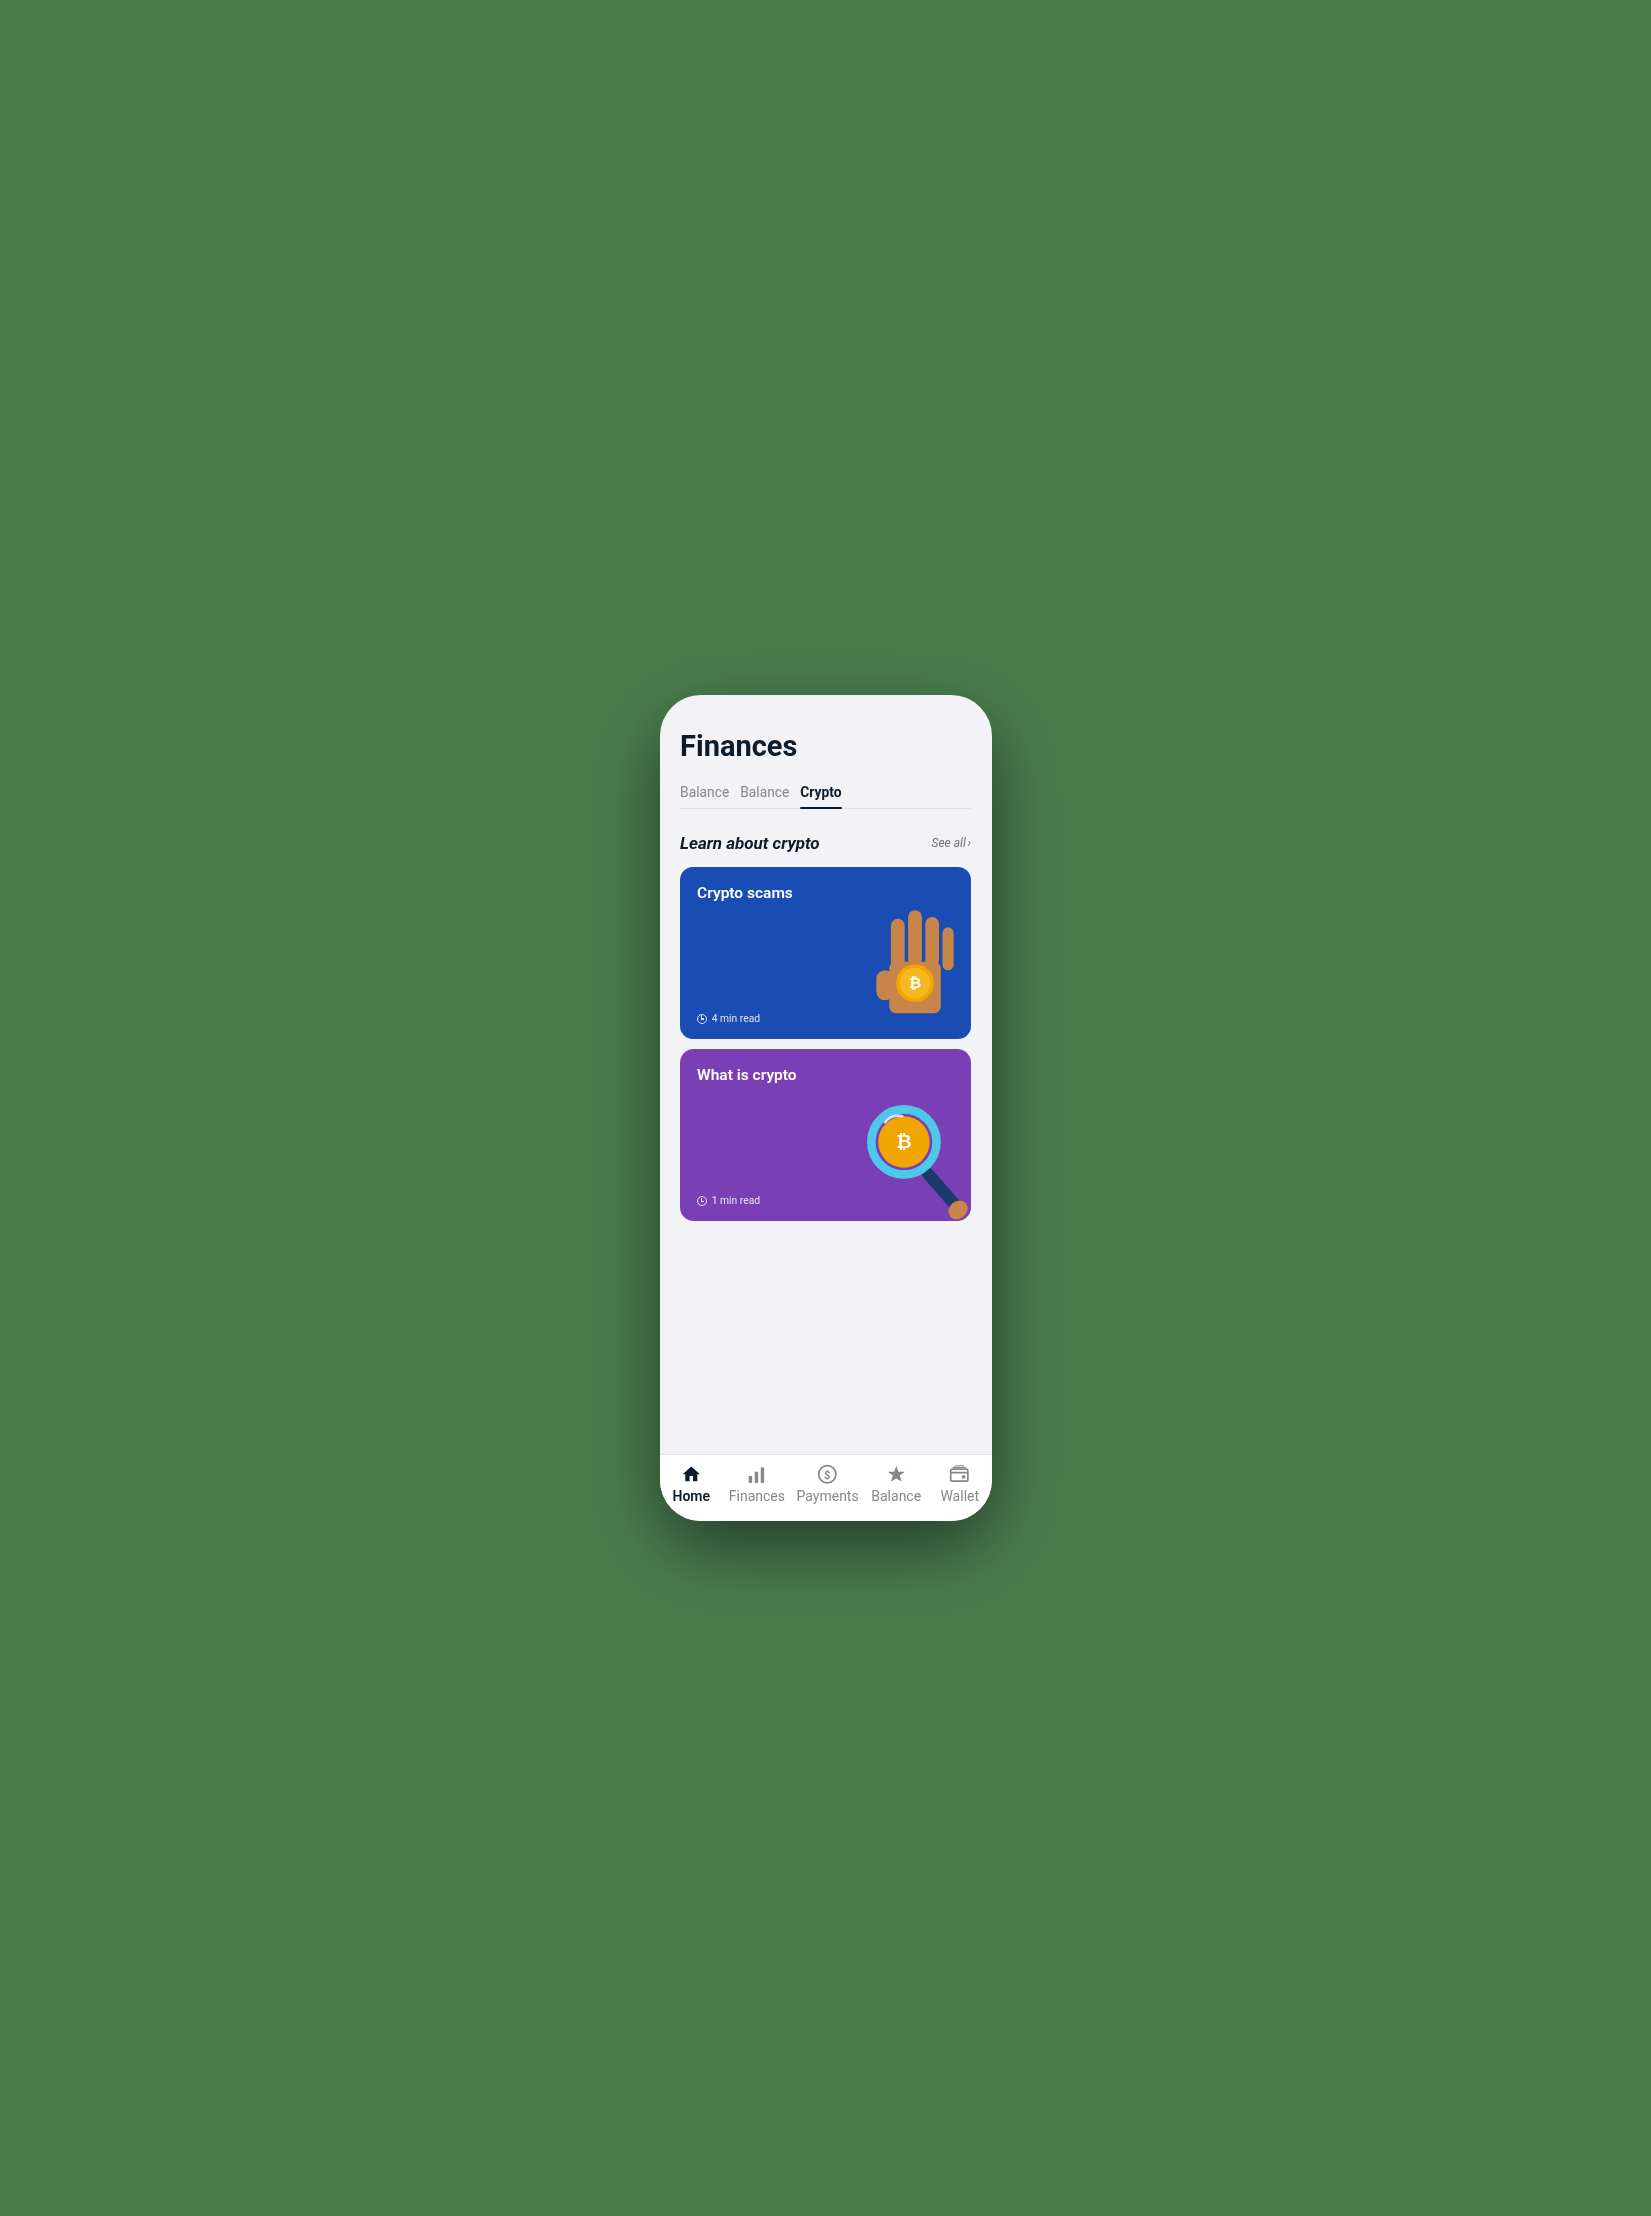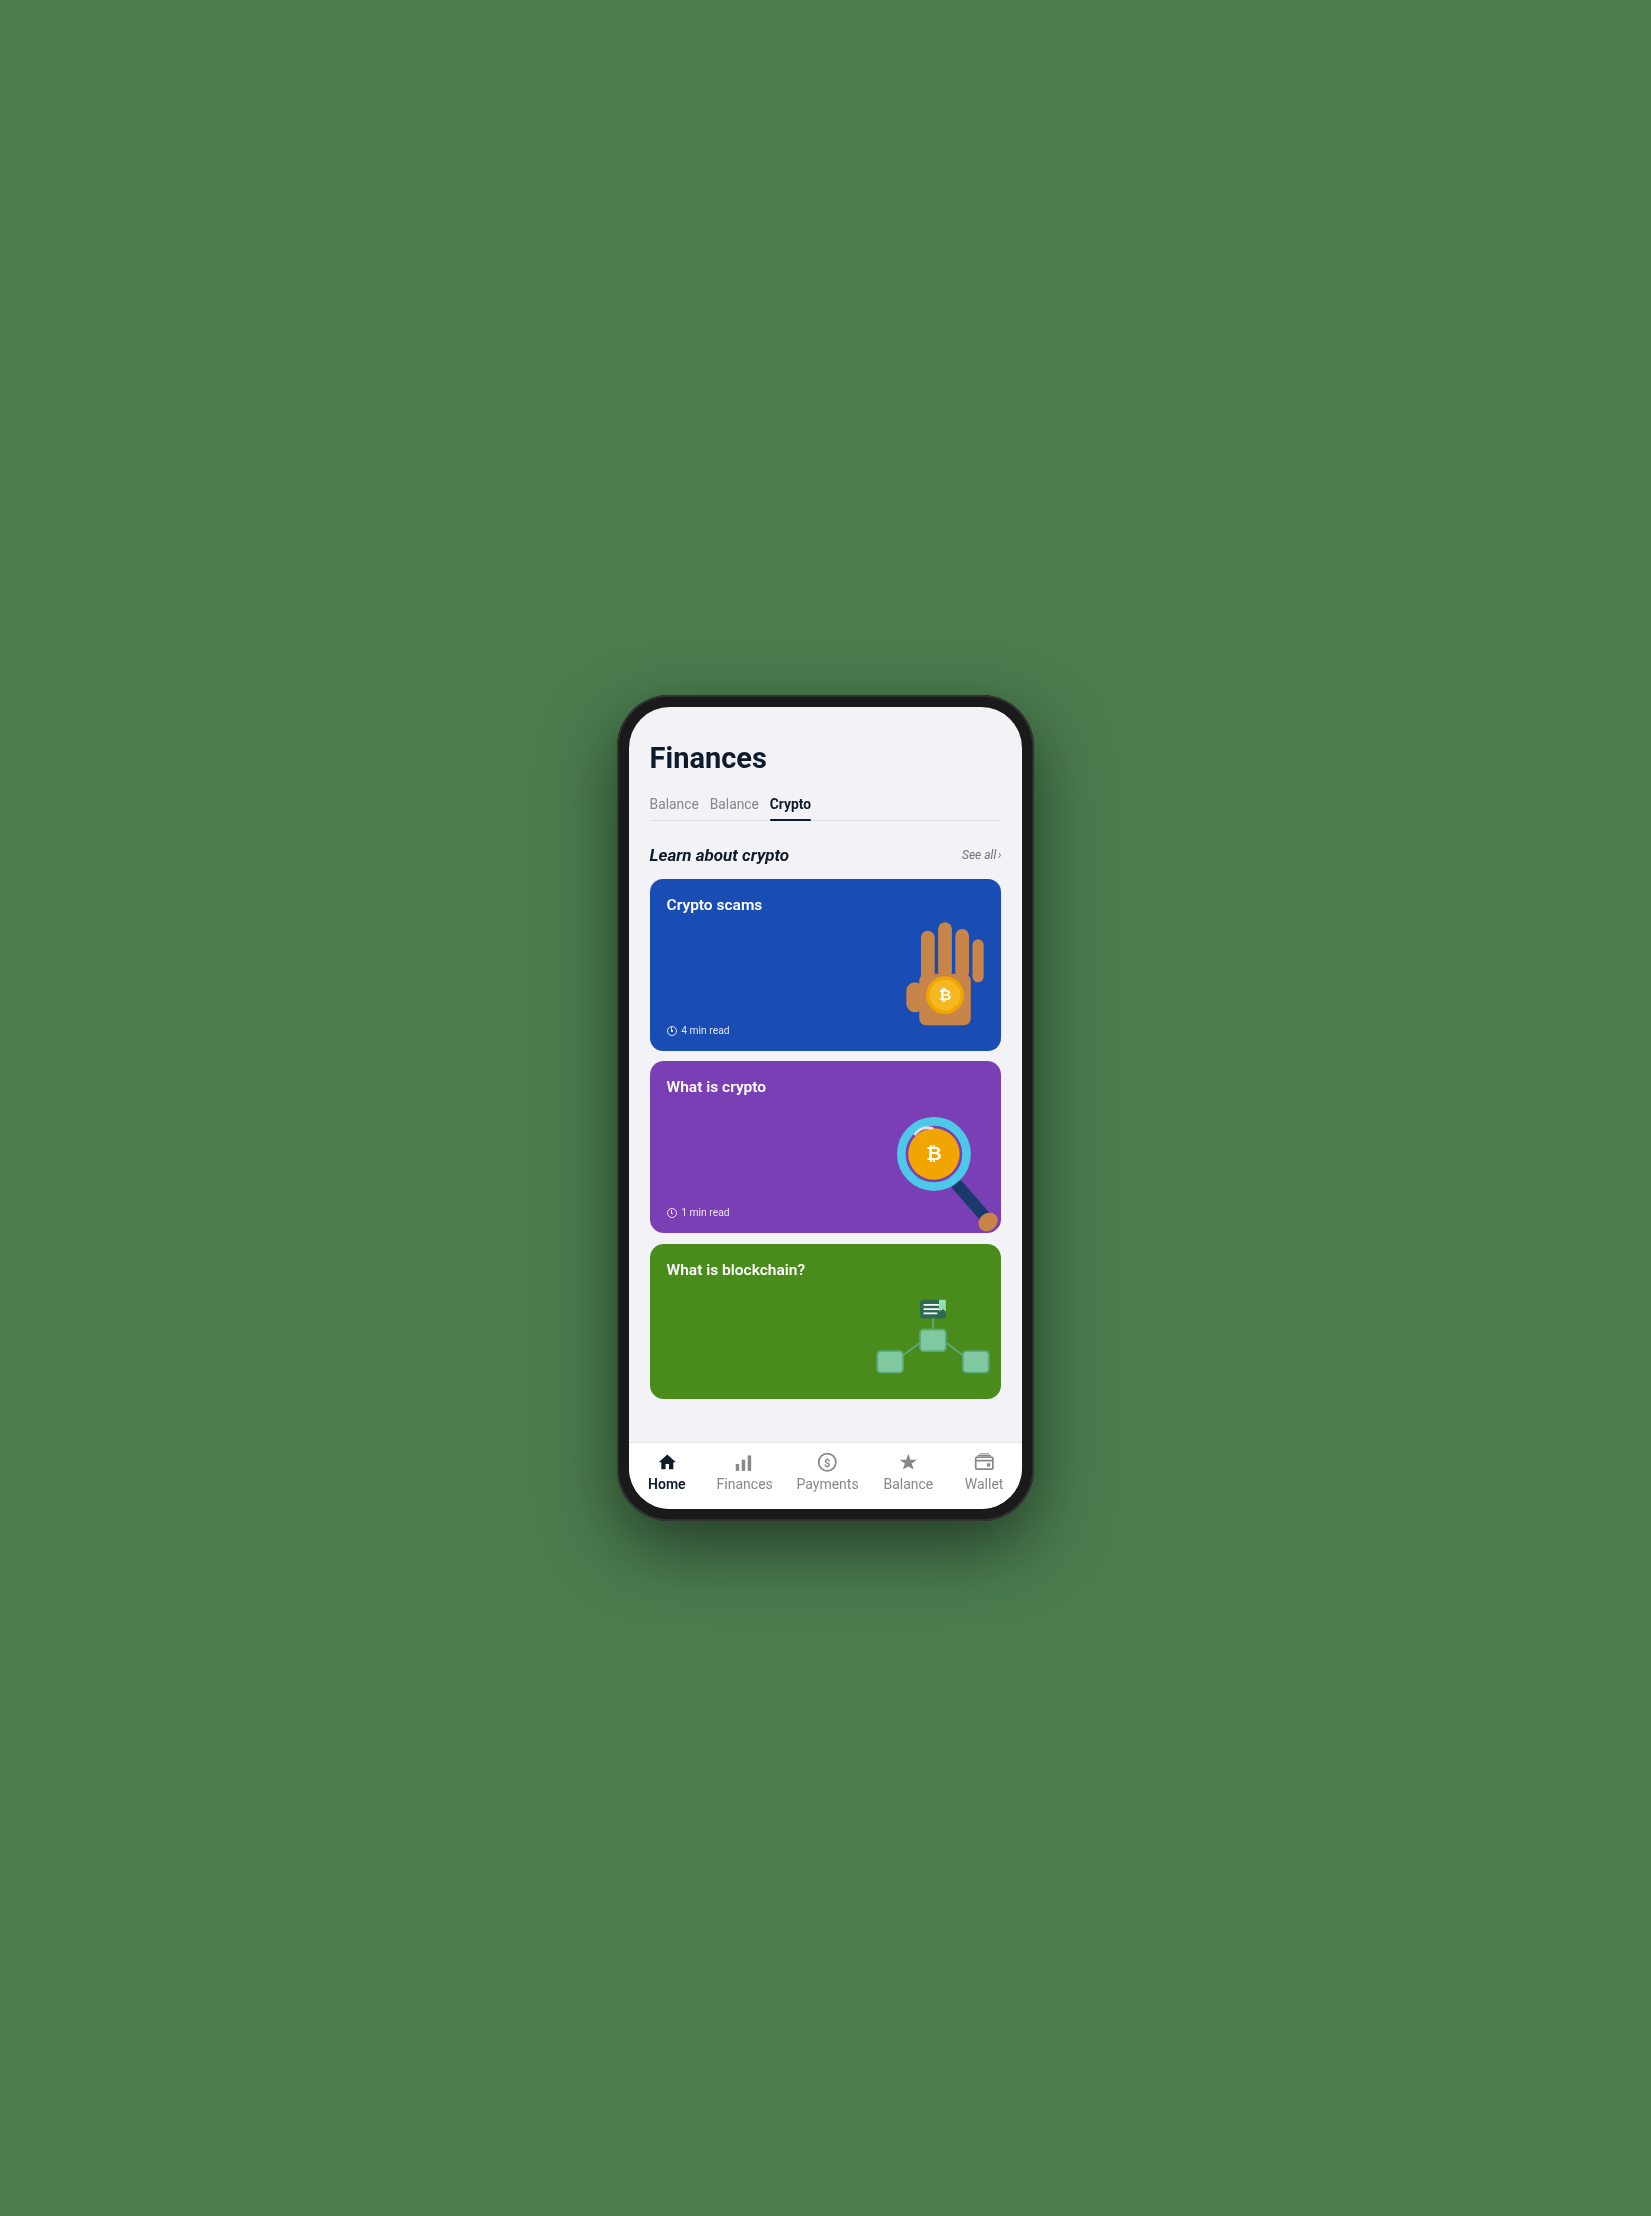--- a/index.html
+++ b/index.html
@@ -7,25 +7,24 @@
     body {
       background-color: #4a7c4e;
       display: flex;
       justify-content: center;
       align-items: center;
       min-height: 100vh;
       font-family: -apple-system, BlinkMacSystemFont, 'Segoe UI', Roboto, sans-serif;
     }
 
     .phone-outer {
-      width: 417px;
+      width: 332px;
       height: 826px;
       background: #1a1a1a;
       border-radius: 52px;
-      padding: 12px;
       box-shadow: 0 26px 69px rgba(0,0,0,0.5), inset 0 0 0 1.7px #333;
       position: relative;
     }
 
     .phone-screen {
       width: 100%;
       height: 100%;
       background: #f2f2f7;
       border-radius: 41px;
       overflow: hidden;
@@ -308,47 +307,20 @@
 
               <ellipse cx="135" cy="157" rx="12" ry="10" fill="#c8854a" transform="rotate(-40, 135, 157)"></ellipse>
             </svg>
           </div>
           <div class="card-read-time">
             <span class="clock-icon"></span>
             <span>1 min read</span>
           </div>
         </div>
 
-        <div class="card card-green" style="height: 155px;">
-          <span class="card-title">What is blockchain?</span>
-          <div class="card-illustration" style="bottom: 8.6px; right: 8.6px;">
-            <svg width="120" height="95" viewBox="0 0 140 110">
-
-              <rect x="55" y="40" width="30" height="25" rx="4" fill="#7fc8a0" stroke="#5aab80" stroke-width="2"></rect>
-
-              <rect x="5" y="65" width="30" height="25" rx="4" fill="#7fc8a0" stroke="#5aab80" stroke-width="2"></rect>
-
-              <rect x="105" y="65" width="30" height="25" rx="4" fill="#7fc8a0" stroke="#5aab80" stroke-width="2"></rect>
-
-              <g transform="translate(55, 5)">
-                <rect x="0" y="0" width="30" height="22" rx="3" fill="#2d6a4f"></rect>
-
-                <line x1="4" y1="6" x2="26" y2="6" stroke="white" stroke-width="2"></line>
-                <line x1="4" y1="11" x2="26" y2="11" stroke="white" stroke-width="2"></line>
-                <line x1="4" y1="16" x2="20" y2="16" stroke="white" stroke-width="2"></line>
-
-                <polygon points="22,0 30,0 30,14 26,10 22,14" fill="#90e0b0"></polygon>
-              </g>
-
-              <line x1="70" y1="40" x2="70" y2="27" stroke="#5aab80" stroke-width="2"></line>
-              <line x1="55" y1="55" x2="35" y2="70" stroke="#5aab80" stroke-width="2"></line>
-              <line x1="85" y1="55" x2="105" y2="70" stroke="#5aab80" stroke-width="2"></line>
-            </svg>
-          </div>
-        </div>
 
       </div>
 
     </div>
 
     <div class="bottom-nav">
 
       <div class="nav-item">
         <svg width="20.6" height="20.6" viewBox="0 0 24 24" class="nav-icon active">
           <path d="M10 20v-6h4v6h5v-8h3L12 3 2 12h3v8z" fill="#0d1b2a"></path>

